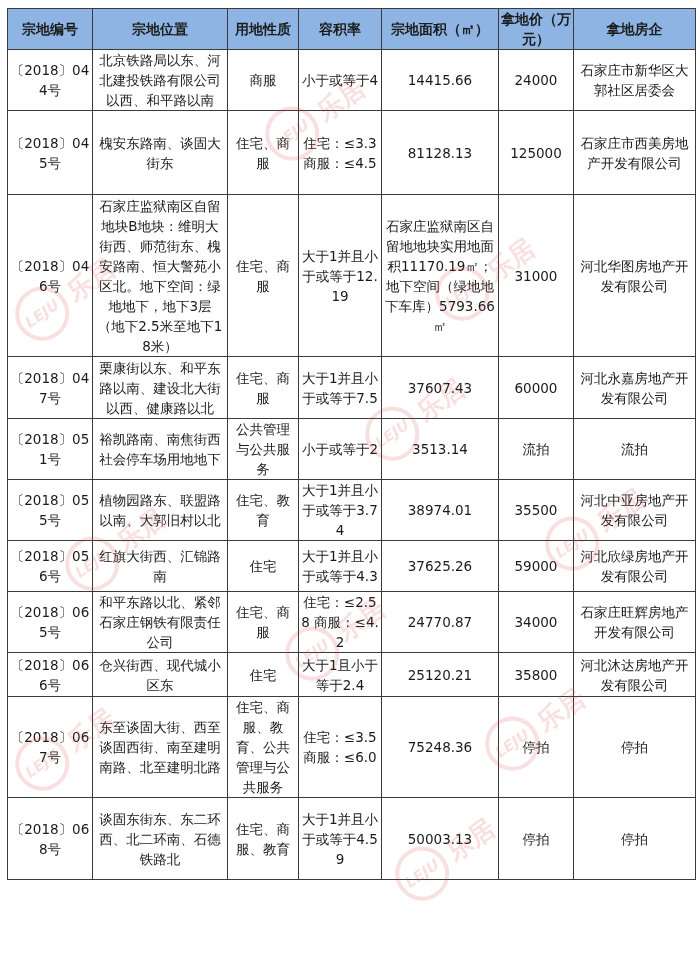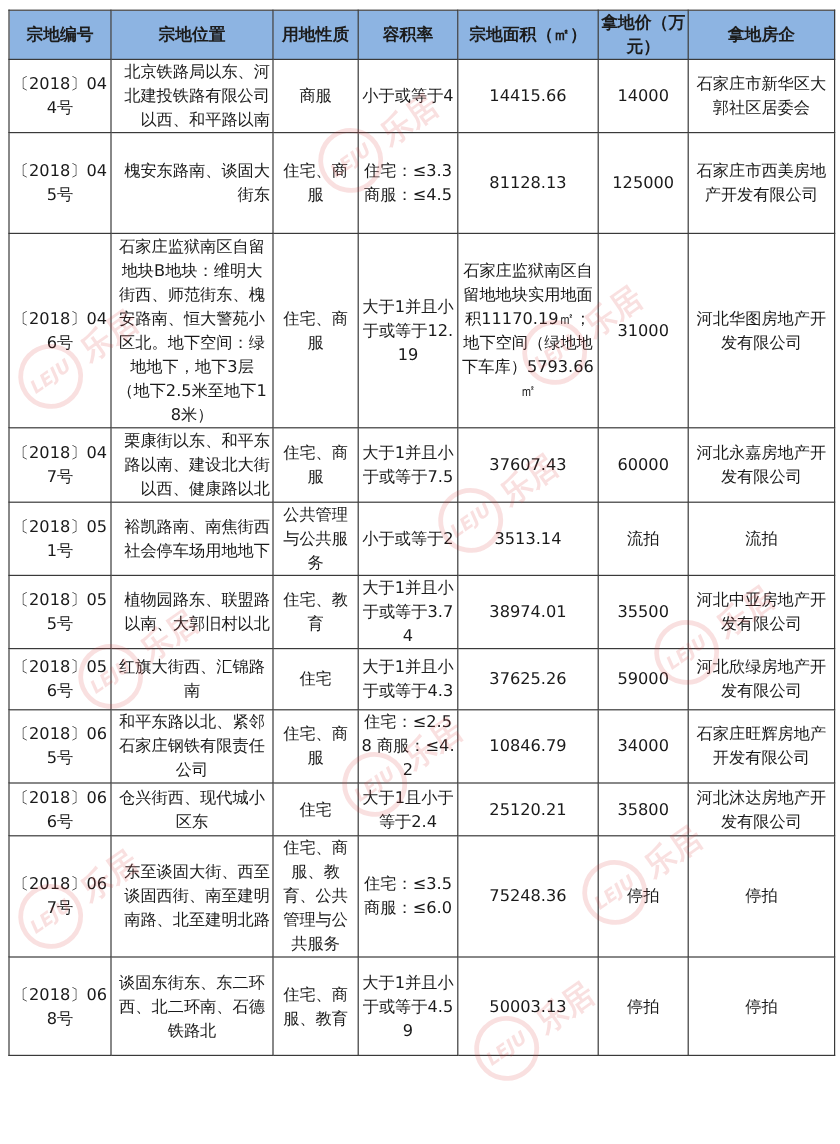--- a/index.html
+++ b/index.html
@@ -6,21 +6,21 @@
   body { width: 700px; height: 953px; position: relative; overflow: hidden;
          font-family: "DejaVu Sans", "Liberation Sans", sans-serif; }
   .wrap { position: absolute; left: 7px; top: 8px; width: 688px; }
   table.land { border-collapse: collapse; table-layout: fixed; width: 688px; }
   table.land th, table.land td {
     border: 1px solid #3a3a3a; text-align: center; vertical-align: middle;
     color: #1a1a1a; font-size: 13.5px; line-height: 20px; padding: 0 2px;
     word-break: break-all;
   }
   table.land th { background: #8db4e2; font-weight: bold; font-size: 14px; height: 40px; color: #1c1c1c; }
-  table.land td.loc { text-align: right; }
+  table.land td.loc { text-align: center; }
   table.land td.loc.center { text-align: center; margin-top: 40px; }
   .watermark {
     position: absolute; pointer-events: none; color: rgba(220, 60, 60, 0.16);
     font-weight: bold; transform: rotate(-35deg); white-space: nowrap;
     display: flex; align-items: center; gap: 6px;
   }
   .watermark .ring {
     width: 46px; height: 46px; border: 4px solid rgba(220, 60, 60, 0.16);
     border-radius: 50%; display: flex; align-items: center; justify-content: center;
     font-size: 15px; font-style: italic;
@@ -52,21 +52,21 @@
         <th>拿地房企</th>
       </tr>
     </thead>
     <tbody>
       <tr style="height:60px">
         <td>〔2018〕044号</td>
         <td class="loc">北京铁路局以东、河北建投铁路有限公司以西、和平路以南</td>
         <td>商服</td>
         <td>小于或等于4</td>
         <td>14415.66</td>
-        <td>14000</td>
+        <td>24000</td>
         <td>石家庄市新华区大郭社区居委会</td>
       </tr>
       <tr style="height:84px">
         <td>〔2018〕045号</td>
         <td class="loc">槐安东路南、谈固大街东</td>
         <td>住宅、商服</td>
         <td>住宅：≤3.3 商服：≤4.5</td>
         <td>81128.13</td>
         <td>125000</td>
         <td>石家庄市西美房地产开发有限公司</td>
@@ -114,21 +114,21 @@
         <td>大于1并且小于或等于4.3</td>
         <td>37625.26</td>
         <td>59000</td>
         <td>河北欣绿房地产开发有限公司</td>
       </tr>
       <tr style="height:59px">
         <td>〔2018〕065号</td>
         <td class="loc center">和平东路以北、紧邻石家庄钢铁有限责任公司</td>
         <td>住宅、商服</td>
         <td>住宅：≤2.58 商服：≤4.2</td>
-        <td>10846.79</td>
+        <td>24770.87</td>
         <td>34000</td>
         <td>石家庄旺辉房地产开发有限公司</td>
       </tr>
       <tr style="height:44px">
         <td>〔2018〕066号</td>
         <td class="loc center">仓兴街西、现代城小区东</td>
         <td>住宅</td>
         <td>大于1且小于等于2.4</td>
         <td>25120.21</td>
         <td>35800</td>

